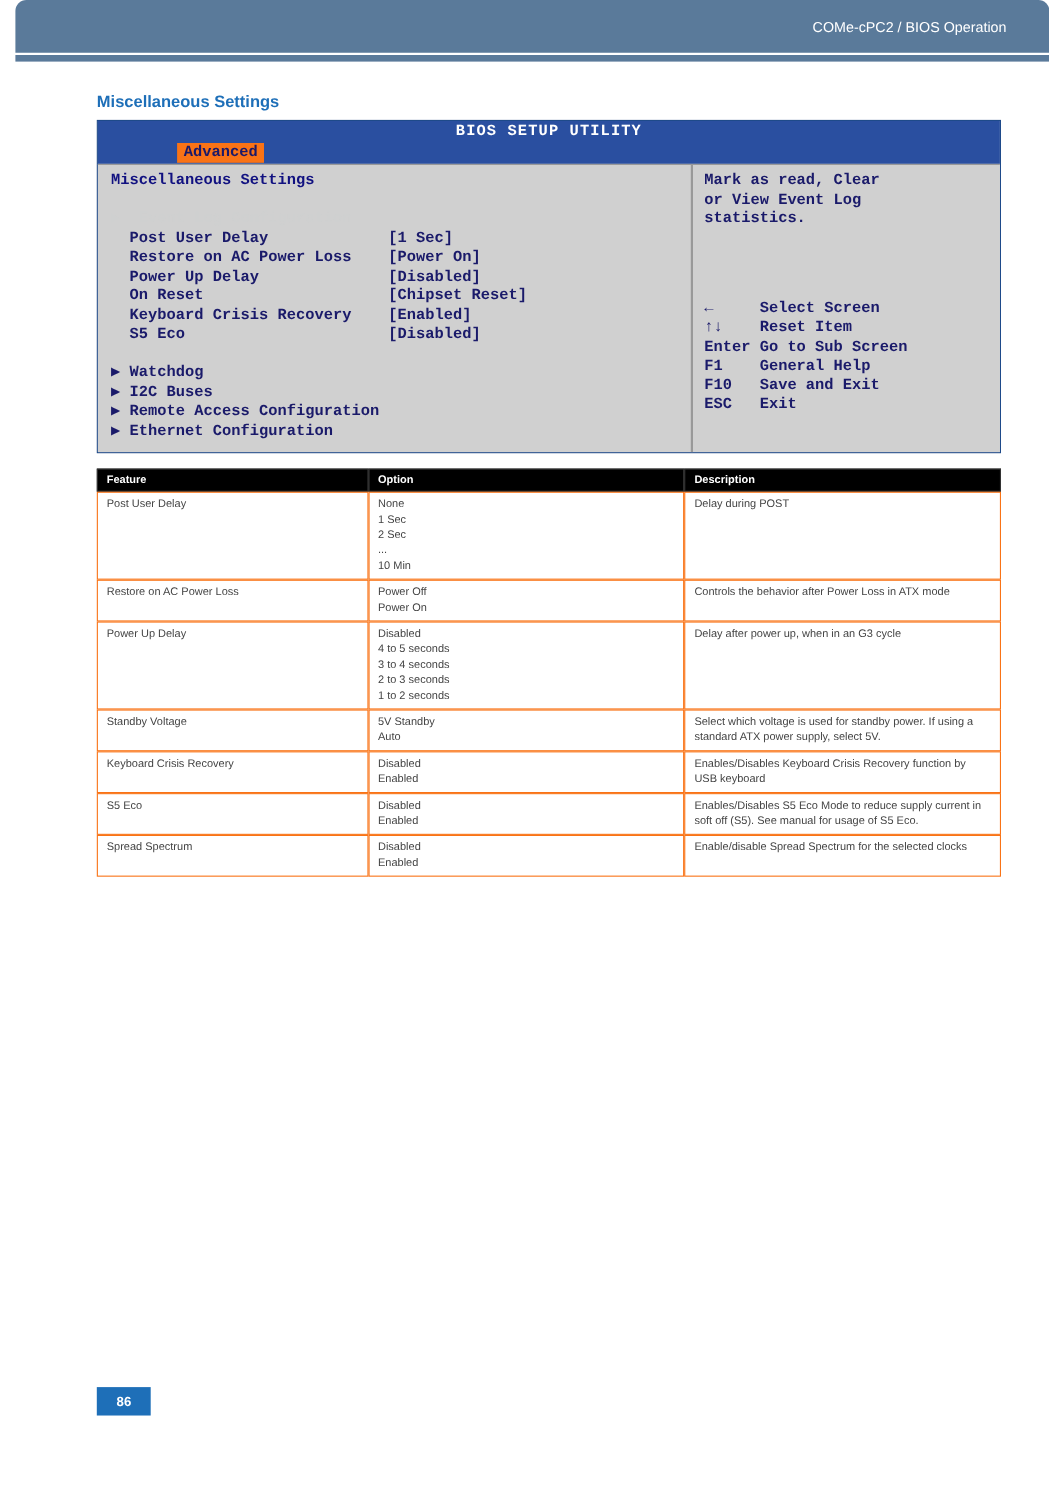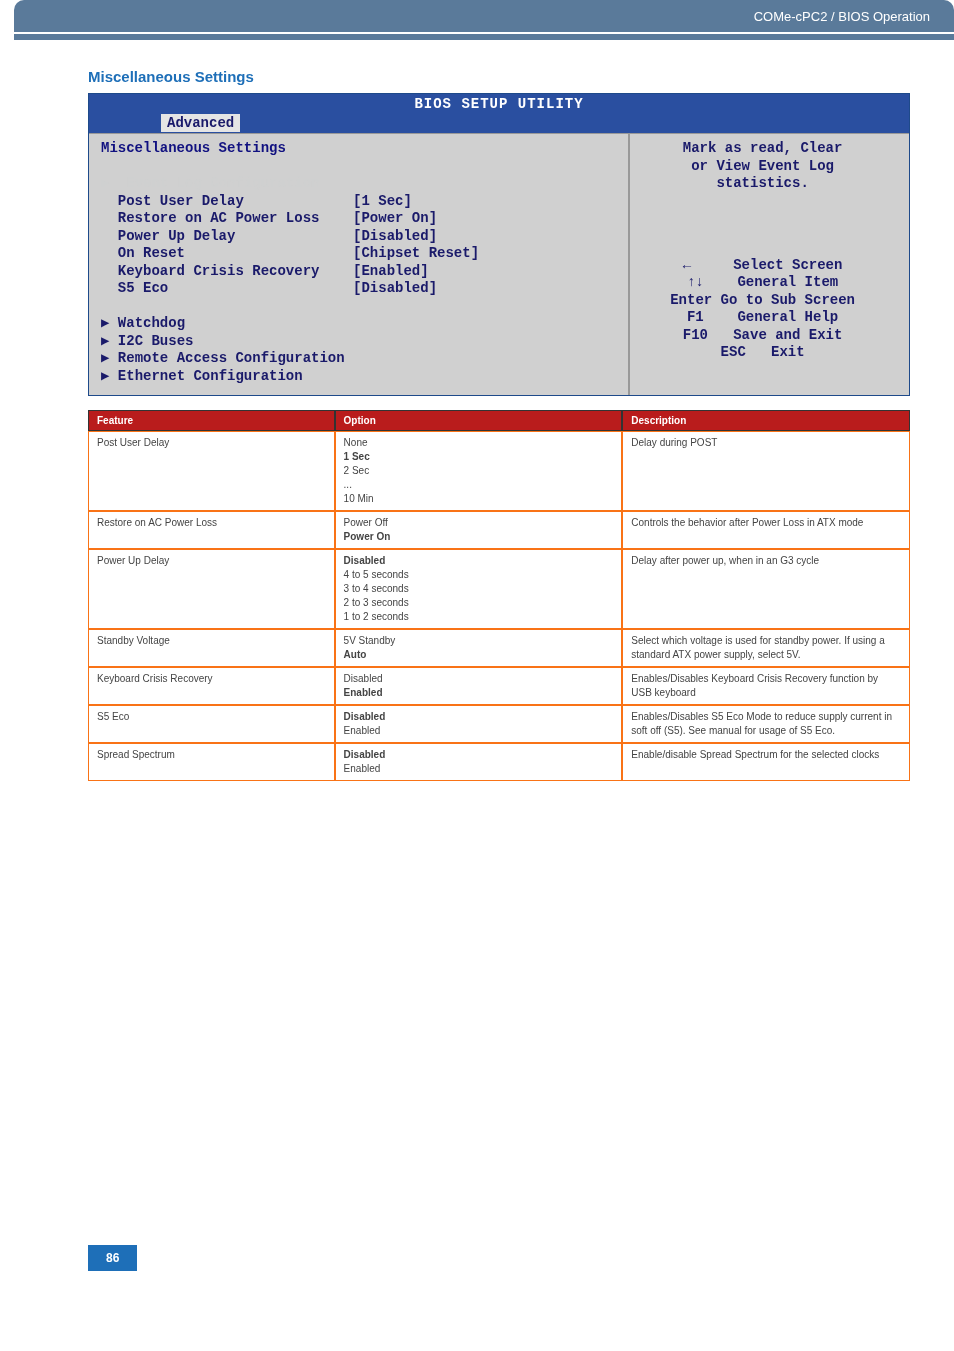--- a/index.html
+++ b/index.html
@@ -7,25 +7,25 @@
     font-family: Arial, Helvetica, sans-serif;
     background: #fff;
     width: 954px;
     margin: 0 auto;
     color: #333;
     font-size: 12px;
   }
   .top-banner {
     background: #5a7a9a;
     color: #fff;
-    height: 32px;
+    height: 48px;
     display: flex;
     justify-content: flex-end;
     align-items: center;
-    padding-right: 24px;
+    padding-right: 39px;
     font-size: 13px;
     border-top-left-radius: 10px;
     border-top-right-radius: 10px;
     margin-left: 14px;
     margin-right: 0;
   }
   .top-stripe {
     height: 6px;
     background: #5a7a9a;
     margin-left: 14px;
@@ -58,41 +58,40 @@
     position: relative;
     font-size: 14px;
     letter-spacing: 1px;
   }
   .bios-tab-row {
     background: #2a4fa0;
     padding: 0 0 1px 72px;
   }
   .bios-tab {
     display: inline-block;
-    background: #e5e5e5;
+    background: #f97316;
     color: #1a1a6a;
     padding: 1px 6px;
     font-weight: bold;
   }
   .bios-body {
     display: flex;
     background: #d0d0d0;
     border-top: 1px solid #999;
   }
   .bios-left {
     flex: 0 0 66%;
     padding: 6px 12px 10px 12px;
     border-right: 2px solid #999;
     color: #1a1a6a;
   }
   .bios-right {
     flex: 1;
     padding: 6px 24px 10px 10px;
     color: #1a1a6a;
-    text-align: center;
   }
   .bios-row {
     white-space: pre;
     line-height: 1.25;
     font-weight: bold;
   }
   .bios-heading { color: #111180; font-weight: bold; }
   .bios-highlight { color: #cfd0d0; }
   .menu-tri { color: #1a1a6a; }
   .bios-right .help-heading { color: #1a1a6a; font-weight: bold; }
@@ -101,39 +100,39 @@
 
   
   table.feature-table {
     width: 100%;
     border-collapse: separate;
     border-spacing: 0;
     margin-top: 14px;
     font-size: 10px;
   }
   table.feature-table th {
-    background: #b91c1c;
+    background: #000000;
     color: #fff;
     text-align: left;
     padding: 4px 8px;
     font-weight: bold;
     border: 1px solid #333;
     border-right: 1px solid #333;
   }
   table.feature-table td {
     border: 1px solid #f97316;
     padding: 4px 8px;
     vertical-align: top;
     color: #444;
     line-height: 1.4;
   }
   .col-feature { width: 30%; }
   .col-option  { width: 35%; }
   .col-desc    { width: 35%; }
-  .b { font-weight: bold; }
+  .b { font-weight: normal; }
 
   .footer {
     margin-top: 400px;
     margin-left: 88px;
   }
   .page-num {
     display: inline-block;
     background: #1e6fb8;
     color: #fff;
     padding: 6px 18px;
@@ -181,21 +180,21 @@
             <div class="bios-row"><span class="menu-tri">▶</span> Remote Access Configuration</div>
             <div class="bios-row"><span class="menu-tri">▶</span> Ethernet Configuration</div>
           </div>
       </div>
       <div class="bios-right">
         <div class="bios-row help-heading">Mark as read, Clear</div>
         <div class="bios-row help-heading">or View Event Log</div>
         <div class="bios-row help-heading">statistics.</div>
         <div class="bios-keys" id="bios-keys">
             <div class="bios-row">←     Select Screen</div>
-            <div class="bios-row">↑↓    General Item</div>
+            <div class="bios-row">↑↓    Reset Item</div>
             <div class="bios-row">Enter Go to Sub Screen</div>
             <div class="bios-row">F1    General Help</div>
             <div class="bios-row">F10   Save and Exit</div>
             <div class="bios-row">ESC   Exit</div>
           </div>
       </div>
     </div>
   </div>
 
   <table class="feature-table">

